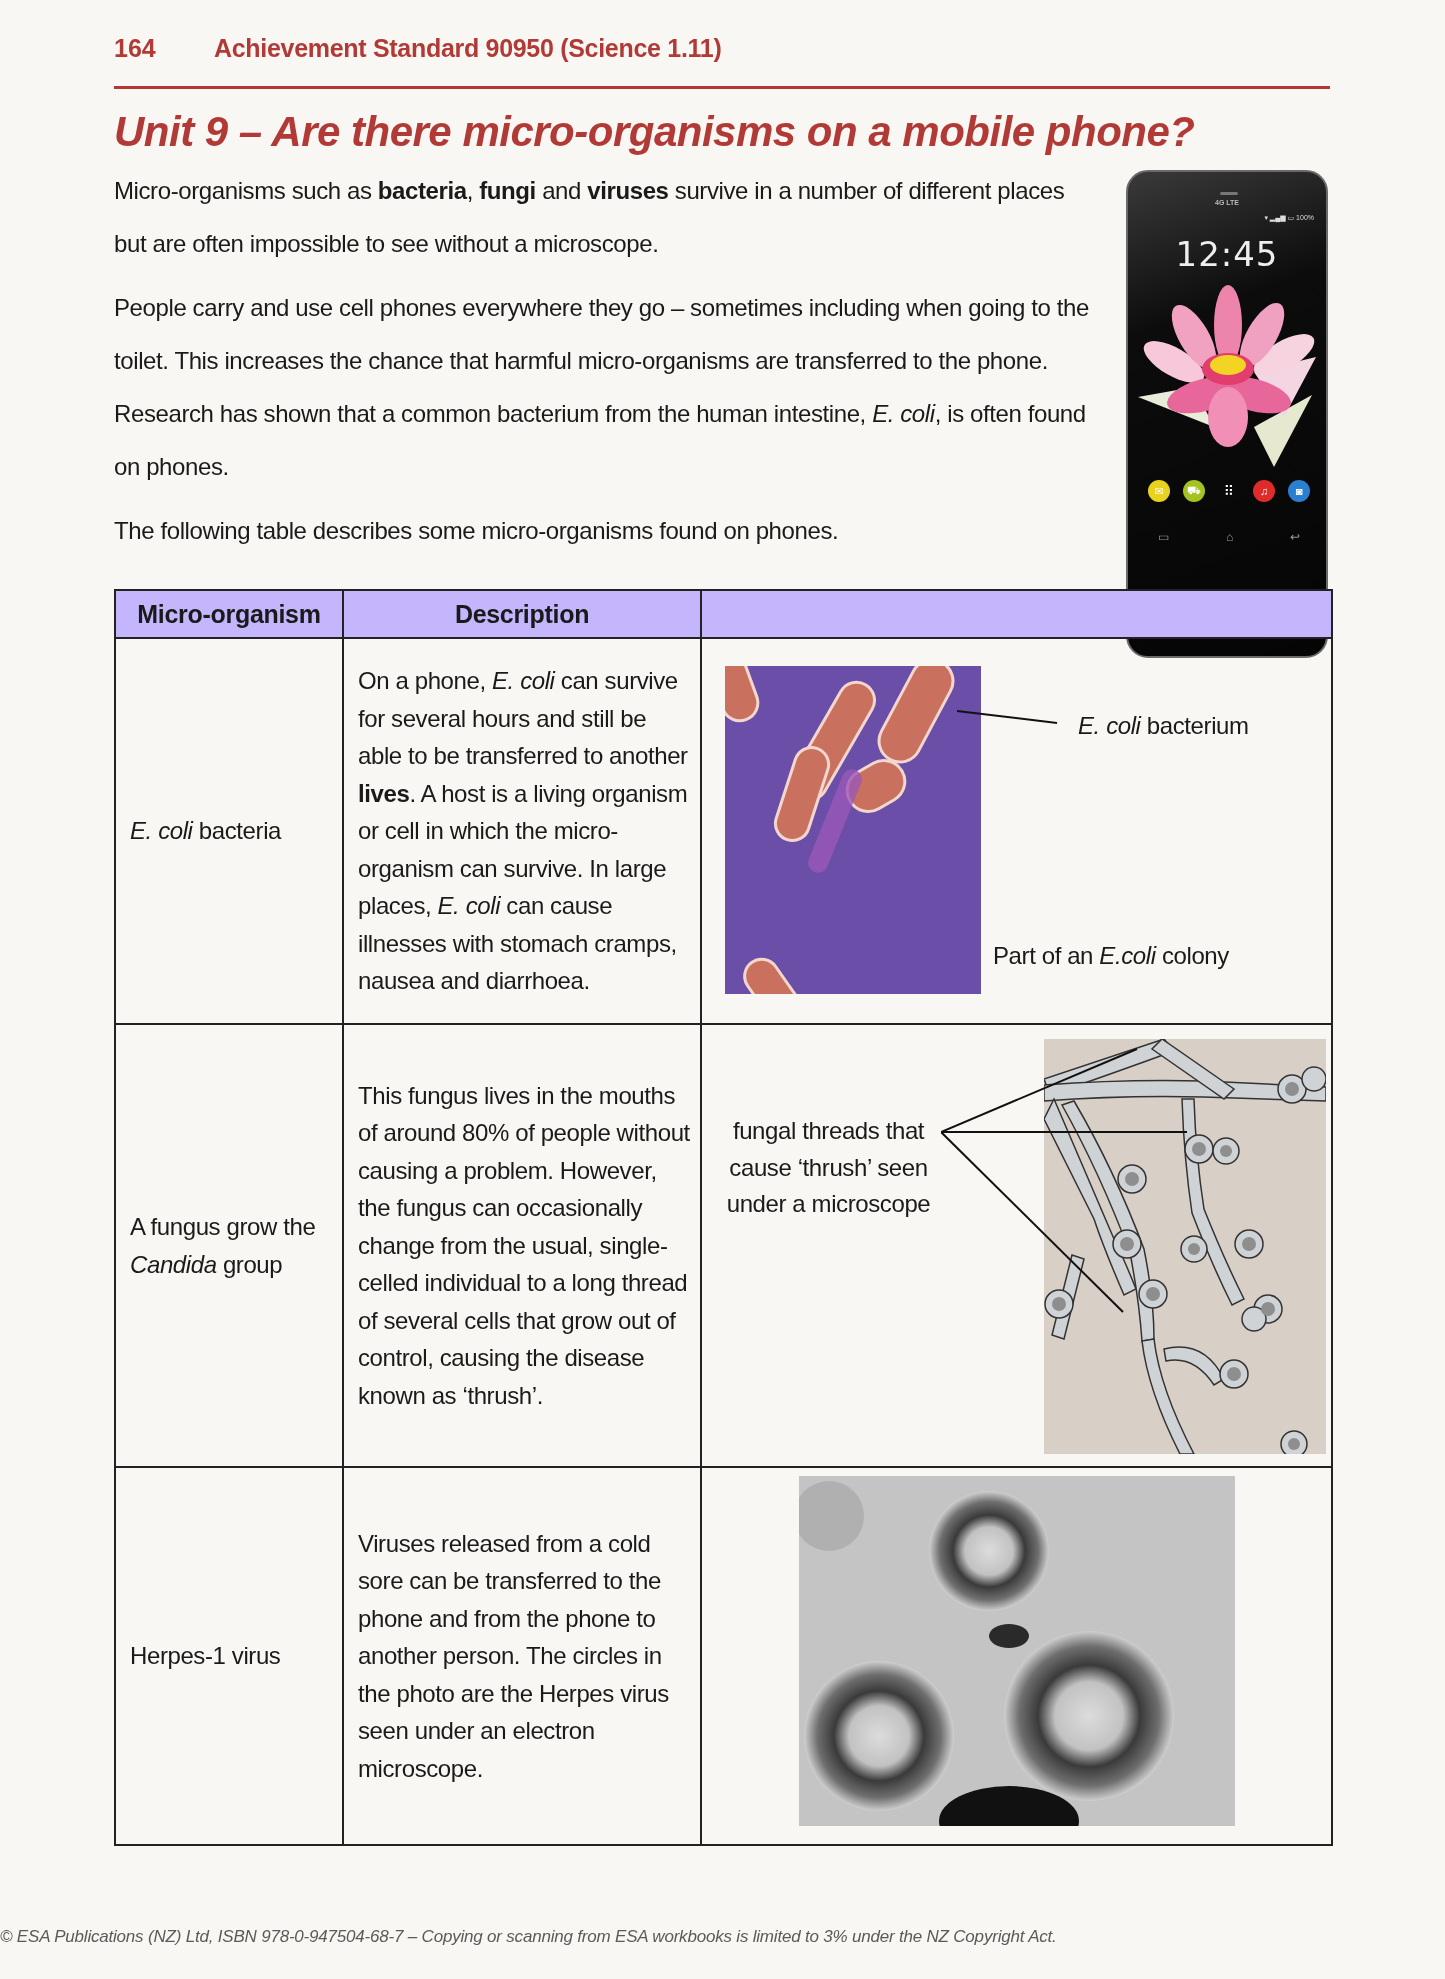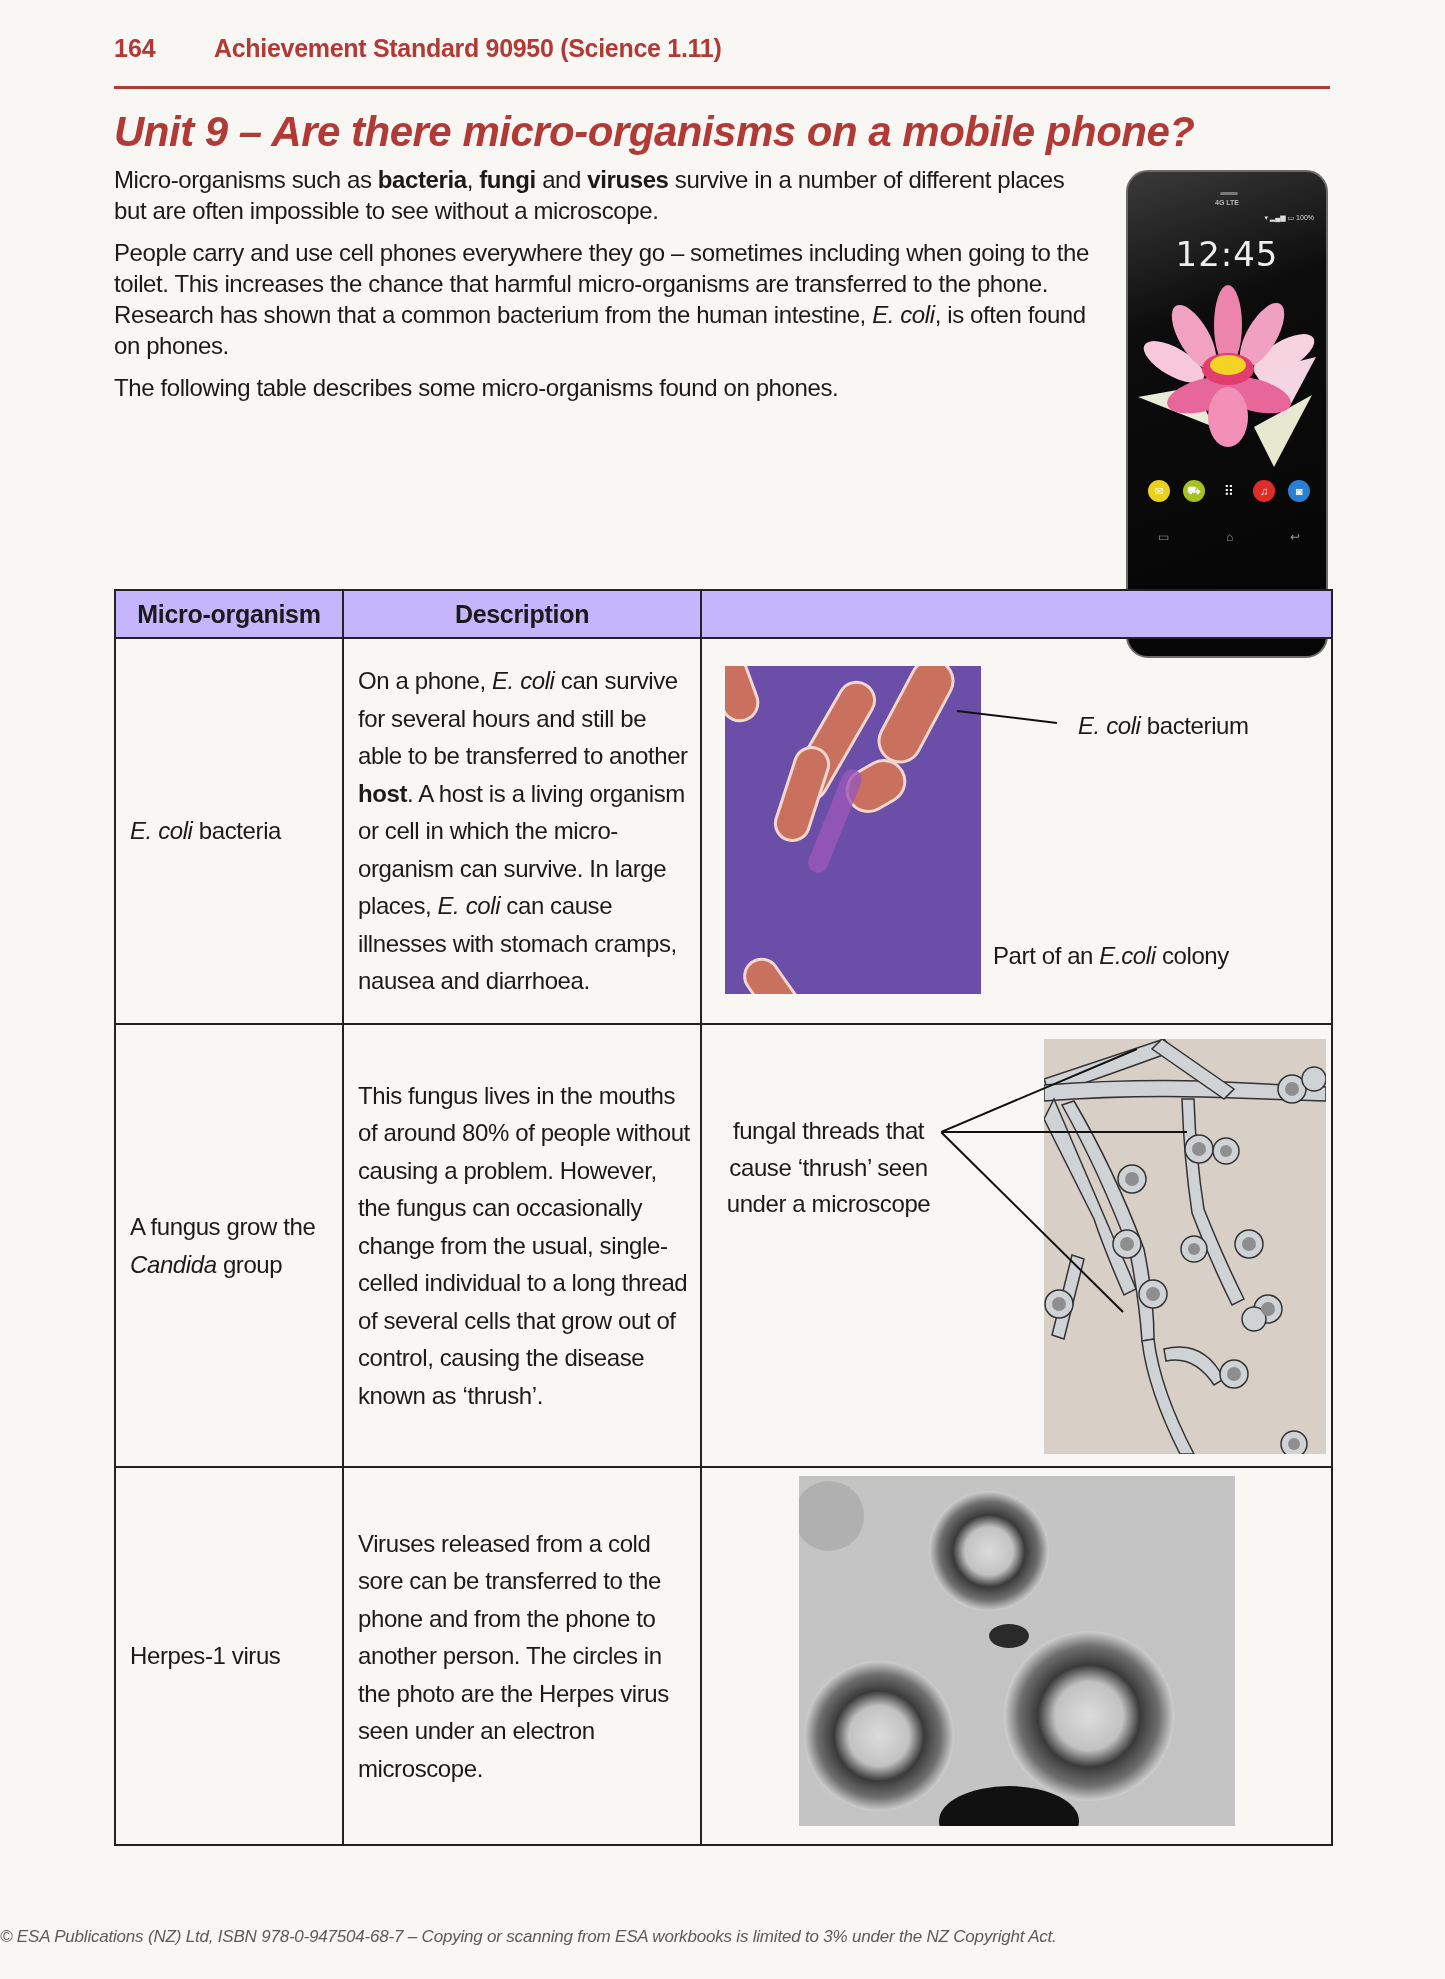--- a/index.html
+++ b/index.html
@@ -6,21 +6,21 @@
   body {
     width: 1445px; height: 1979px; background: #f8f7f3; position: relative;
     font-family: "Liberation Sans", sans-serif; color: #1a1a1a; overflow: hidden;
   }
   .page-header { position: absolute; left: 114px; top: 34px; width: 1216px; height: 52px;
     border-bottom: 3px solid #b23a36; }
   .page-num { position: absolute; left: 0; top: 0; font-size: 25px; font-weight: bold; color: #b23a36; }
   .std-title { position: absolute; left: 100px; top: 0; font-size: 25px; font-weight: bold; color: #b23a36; letter-spacing: -0.3px; }
   .unit-title { position: absolute; left: 114px; top: 108px; font-size: 42px; font-weight: bold; font-style: italic;
     color: #b23a36; letter-spacing: -0.5px; margin: 0; }
-  .intro { position: absolute; left: 114px; top: 164px; width: 980px; font-size: 24px; line-height: 31px; letter-spacing: -0.4px; }
+  .intro { position: absolute; left: 114px; top: 164px; width: 980px; font-size: 24px; line-height: 53px; letter-spacing: -0.4px; }
   .intro p { margin: 0 0 11px 0; }
   .intro em { font-style: italic; }
   
   .phone { position: absolute; left: 1126px; top: 170px; width: 202px; height: 488px; border-radius: 22px;
     background: linear-gradient(160deg, #3a3a3a 0%, #0c0c0c 30%, #050505 100%); border: 2px solid #6a6a6a; box-sizing: border-box; }
   .phone .earpiece { position: absolute; left: 92px; top: 20px; width: 18px; height: 3px; background:#777; border-radius: 2px; }
   .phone .carrier { position: absolute; left: 0; width: 100%; top: 27px; text-align: center; color: #bbb; font-size: 7px; font-weight: bold; }
   .phone .status { position: absolute; right: 12px; top: 42px; color: #ddd; font-size: 7px; }
   .phone .clock { position: absolute; left: 0; width: 100%; top: 62px; text-align: center; color: #eee; font-size: 34px; font-weight: normal; font-family: "DejaVu Sans", sans-serif; letter-spacing: 1px; }
   .phone .flower { position: absolute; left: 6px; top: 105px; width: 188px; height: 190px; }
@@ -106,21 +106,21 @@
     <tr>
       <th>Micro-organism</th>
       <th>Description</th>
       <th></th>
     </tr>
   </thead>
   <tbody>
 
     <tr class="row1">
       <td class="col-name"><em>E. coli</em><span> bacteria</span></td>
-      <td class="col-desc"><span>On a phone, </span><em>E. coli</em><span> can survive for several hours and still be able to be transferred to another </span><b>host</b><span>. A host is a living organism or cell in which the micro-organism can survive. In large places, </span><em>E. coli</em><span> can cause illnesses with stomach cramps, nausea and diarrhoea.</span></td>
+      <td class="col-desc"><span>On a phone, </span><em>E. coli</em><span> can survive for several hours and still be able to be transferred to another </span><b>lives</b><span>. A host is a living organism or cell in which the micro-organism can survive. In large places, </span><em>E. coli</em><span> can cause illnesses with stomach cramps, nausea and diarrhoea.</span></td>
       <td class="img-cell">
         <svg class="fig" style="left:23px;top:27px" width="256" height="328" viewBox="0 0 256 328">
           <rect width="256" height="328" fill="#6a4ea8"></rect>
           <g fill="#c9705e" stroke="#f3d7cf" stroke-width="3">
             <rect x="-10" y="-20" width="36" height="76" rx="18" transform="rotate(-20 8 18)"></rect>
             <rect x="90" y="10" width="36" height="130" rx="18" transform="rotate(30 108 75)"></rect>
             <rect x="60" y="80" width="34" height="96" rx="17" transform="rotate(18 77 128)"></rect>
             <rect x="170" y="-10" width="42" height="110" rx="21" transform="rotate(28 191 45)"></rect>
             <rect x="130" y="90" width="42" height="60" rx="21" transform="rotate(60 151 120)"></rect>
             <rect x="30" y="290" width="34" height="70" rx="17" transform="rotate(-35 47 325)"></rect>

